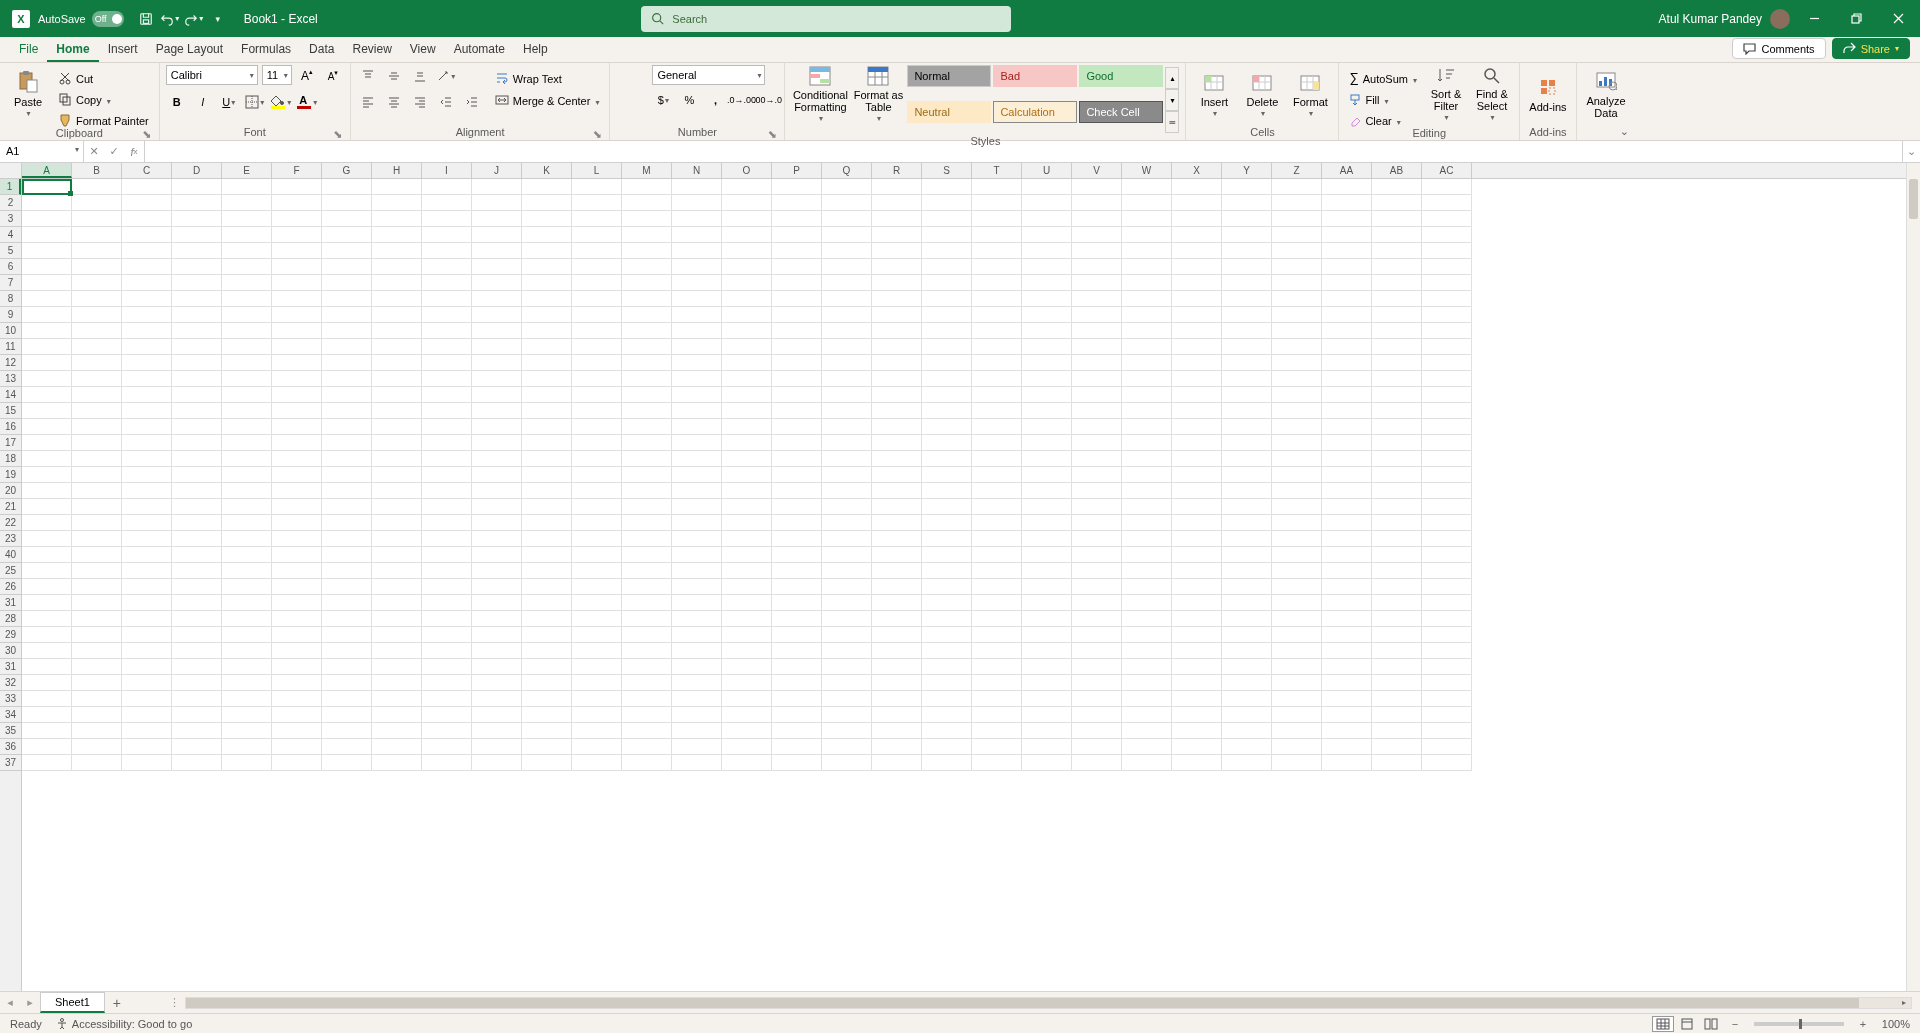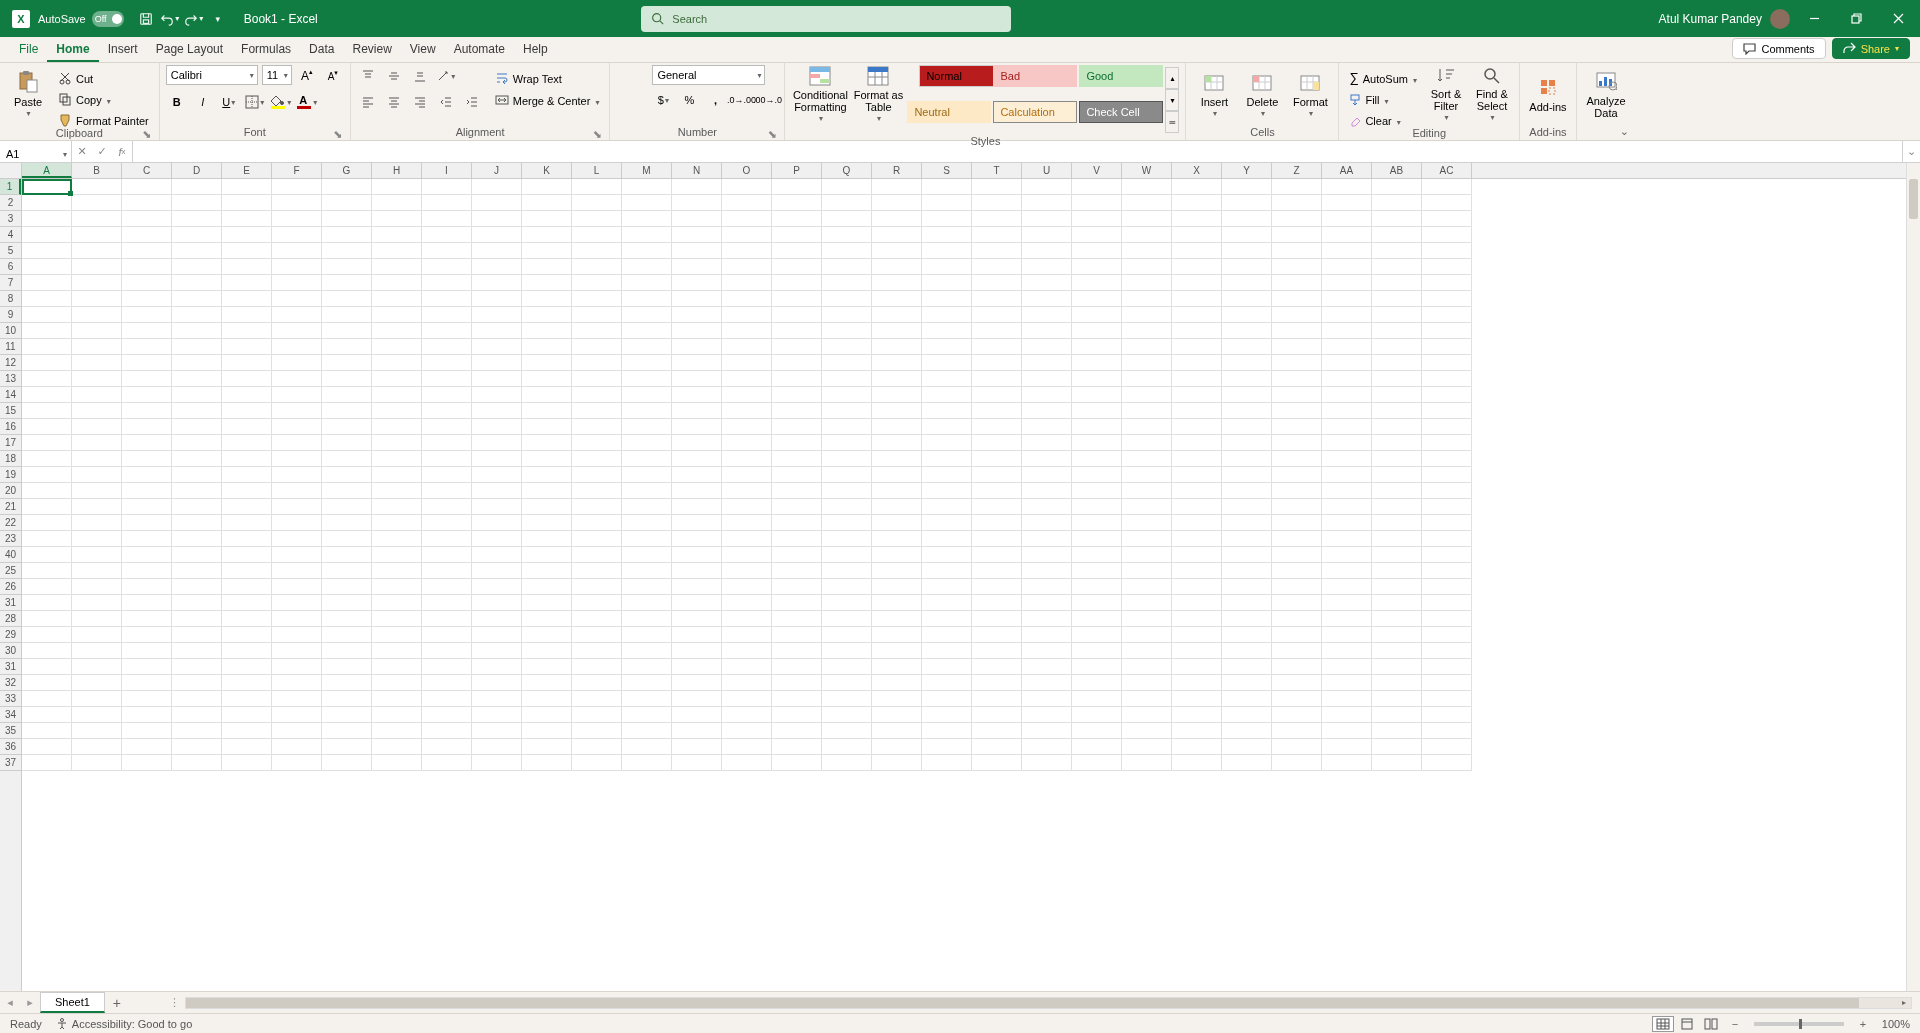--- a/index.html
+++ b/index.html
@@ -48,21 +48,21 @@
 
 .style-cell{width:84px;height:22px;border:1px solid #ccc;display:flex;align-items:center;padding:0 6px;font-size:11px;cursor:pointer;}
 .style-grid{display:grid;grid-template-columns:repeat(3,84px);gap:2px;}
 .style-more{width:14px;display:flex;flex-direction:column;justify-content:space-between;padding:2px 0;}
 .style-more div{height:22px;border:1px solid #ccc;display:flex;align-items:center;justify-content:center;cursor:pointer;font-size:8px;}
 
 .collapse-rib{position:absolute;right:6px;bottom:2px;color:#666;cursor:pointer;}
 
 
 .fbar { height:22px; display:flex; align-items:stretch; border-bottom:1px solid #d0d0d0; background:#fff;}
-.namebox{width:72px;border-right:1px solid #d0d0d0;display:flex;align-items:center;padding:13px 6px;position:relative;}
+.namebox{width:84px;border-right:1px solid #d0d0d0;display:flex;padding:4px 6px;position:relative;}
 .namebox::after{content:"▾";position:absolute;right:4px;font-size:8px;color:#666;}
 .fb-btns{display:flex;align-items:center;border-right:1px solid #d0d0d0;}
 .fb-btn{width:20px;display:flex;align-items:center;justify-content:center;color:#888;cursor:pointer;}
 .formula-input{flex:1;padding:0 6px;display:flex;align-items:center;}
 .fb-expand{width:18px;display:flex;align-items:center;justify-content:center;color:#888;cursor:pointer;border-left:1px solid #d0d0d0;}
 
 
 .grid-wrap{position:relative;height:calc(1033px - 37px - 26px - 78px - 22px - 22px - 20px);overflow:hidden;background:#fff;}
 .corner{position:absolute;left:0;top:0;width:22px;height:16px;background:#f0f0f0;border-right:1px solid #ccc;border-bottom:1px solid #ccc;z-index:3;}
 .col-hdrs{position:absolute;left:22px;top:0;right:14px;height:16px;display:flex;z-index:2;background:#f0f0f0;border-bottom:1px solid #ccc;}
@@ -414,21 +414,21 @@
               <rect x="2" y="2" width="20" height="18" fill="#fff" stroke="#888"></rect>
               <rect x="2" y="2" width="20" height="5" fill="#3c78c8"></rect>
               <path d="M2 12h20M9 7v13M16 7v13" stroke="#888"></path>
             </svg>
           </div>
         <span>Format as Table</span>
           <span class="caret">▾</span>
       </div>
       <div class="hstack" style="gap:2px;">
         <div class="style-grid" id="styles-host">
-            <div class="style-cell" style="background: #b91c1c; color: rgb(0, 0, 0); border-color: rgb(204, 204, 204); margin-left: 12px;">Normal</div>
+            <div class="style-cell" style="background: #a3a3a3; color: rgb(0, 0, 0); border-color: rgb(204, 204, 204);">Normal</div>
             <div class="style-cell" style="background: rgb(246, 199, 196); color: rgb(166, 32, 31); border-color: rgb(246, 199, 196);">Bad</div>
             <div class="style-cell" style="background: rgb(195, 232, 192); color: rgb(15, 109, 47); border-color: rgb(195, 232, 192);">Good</div>
             <div class="style-cell" style="background: rgb(253, 233, 198); color: rgb(154, 107, 23); border-color: rgb(253, 233, 198);">Neutral</div>
             <div class="style-cell" style="background: rgb(252, 239, 214); color: rgb(180, 109, 13); border-color: rgb(136, 136, 136);">Calculation</div>
             <div class="style-cell" style="background: rgb(138, 138, 138); color: rgb(255, 255, 255); border-color: rgb(85, 85, 85);">Check Cell</div>
           </div>
         <div class="style-more">
             <div>▴</div>
             <div>▾</div>
             <div>═</div>

